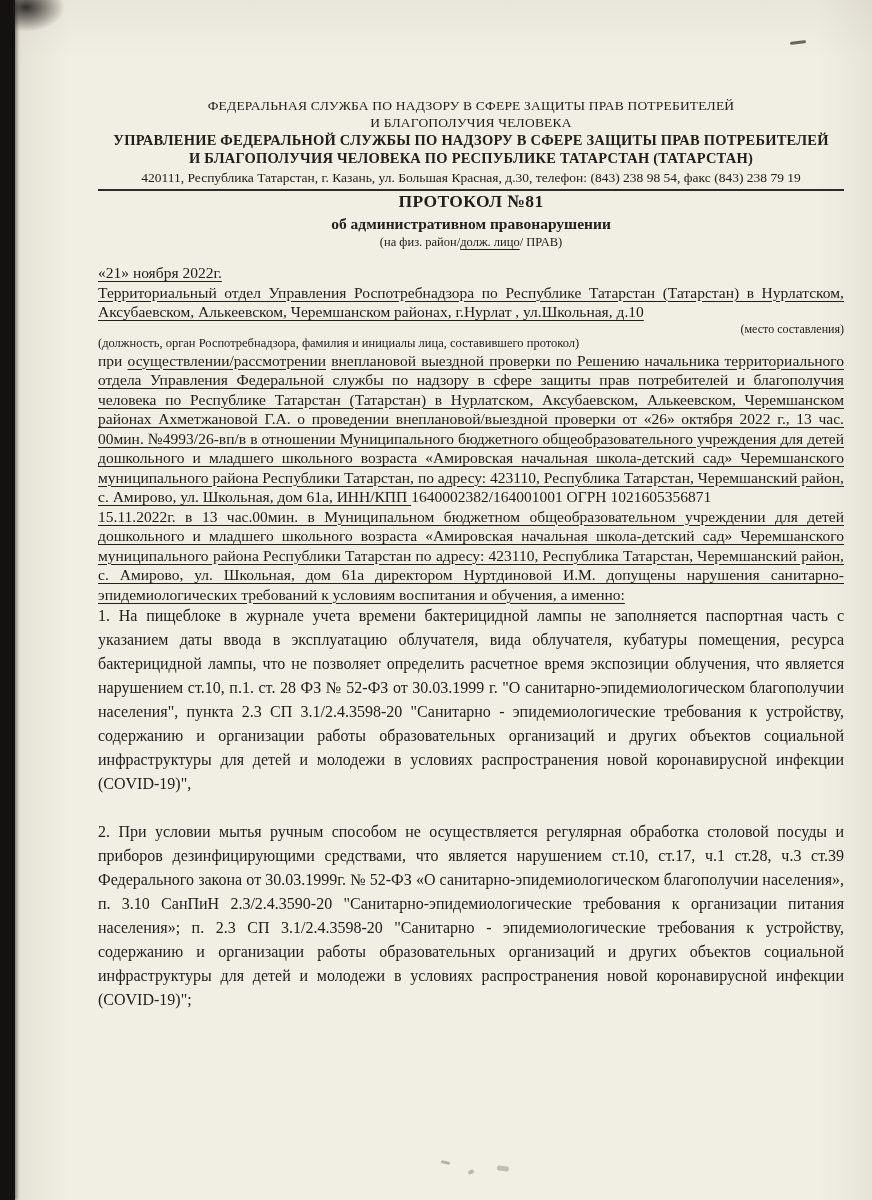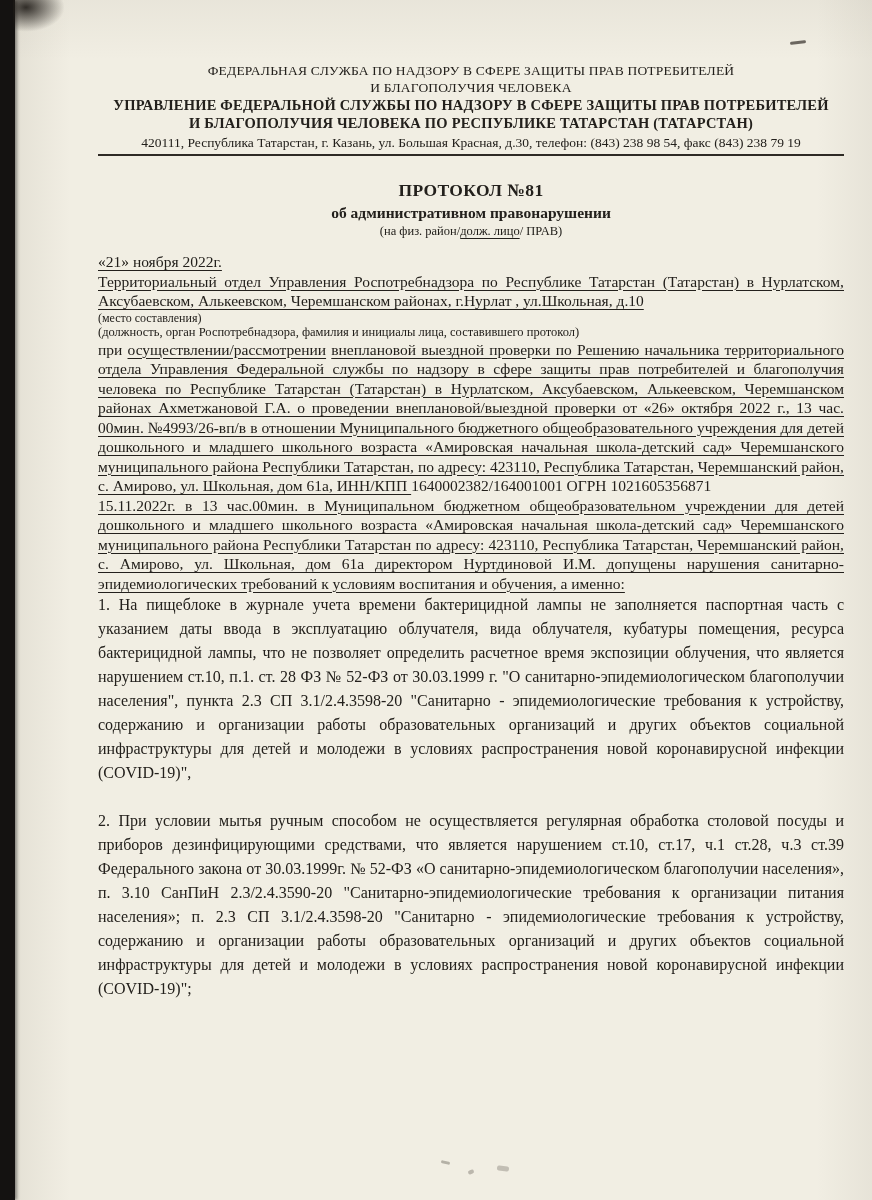--- a/index.html
+++ b/index.html
@@ -28,38 +28,38 @@
   }
   .mark-tr {
     position: absolute; left: 790px; top: 41px; width: 16px; height: 3px;
     background: #4a453e; border-radius: 2px; transform: rotate(-7deg); opacity: 0.8;
   }
   .speck { position: absolute; background: #6b655c; border-radius: 2px; }
   .s1 { left: 441px; top: 1161px; width: 9px;  height: 3px; transform: rotate(12deg); opacity: .45; }
   .s2 { left: 468px; top: 1170px; width: 6px;  height: 4px; transform: rotate(-20deg); opacity: .4; }
   .s3 { left: 497px; top: 1166px; width: 12px; height: 5px; transform: rotate(8deg); opacity: .35; }
 
-  .content { position: relative; padding: 62px 28px 0 98px; }
+  .content { position: relative; padding: 97px 28px 0 98px; }
 
   .center { text-align: center; }
   .hdr      { font-size: 13.5px; line-height: 17px; letter-spacing: 0.2px; }
   .hdr-bold { font-size: 14.5px; line-height: 18px; font-weight: bold; letter-spacing: 0.2px; }
   .addr     { font-size: 13.5px; line-height: 18px; margin-top: 2px; }
   .rule { border: 0; border-top: 2px solid #2e2a25; margin: 2px 0 0 0; }
 
-  .title    { font-size: 17.5px; font-weight: bold; margin-top: 24px; letter-spacing: 0.4px; }
+  .title    { font-size: 17.5px; font-weight: bold; letter-spacing: 0.4px; }
   .subtitle { font-size: 15.5px; font-weight: bold; margin-top: 3px; }
   .note     { font-size: 12.5px; margin-top: 2px; }
 
   .body { margin-top: 13px; }
   .body p { margin: 0; }
   .p { text-align: justify; }
   .form { font-size: 15.5px; line-height: 19.5px; }
   .num  { font-size: 16px;   line-height: 24px; }
-  .cap-center { text-align: left; font-size: 12px; line-height: 14px; }
+  .cap-center { text-align: right; font-size: 12px; line-height: 14px; }
   .cap-left   { font-size: 12.5px; line-height: 15px; }
   .gap-before { margin-top: 24px !important; }
 
   .u { text-decoration: underline; text-underline-offset: 3px; text-decoration-thickness: 1px; }
 </style>
 </head>
 <body>
 
 <div class="page">
 

